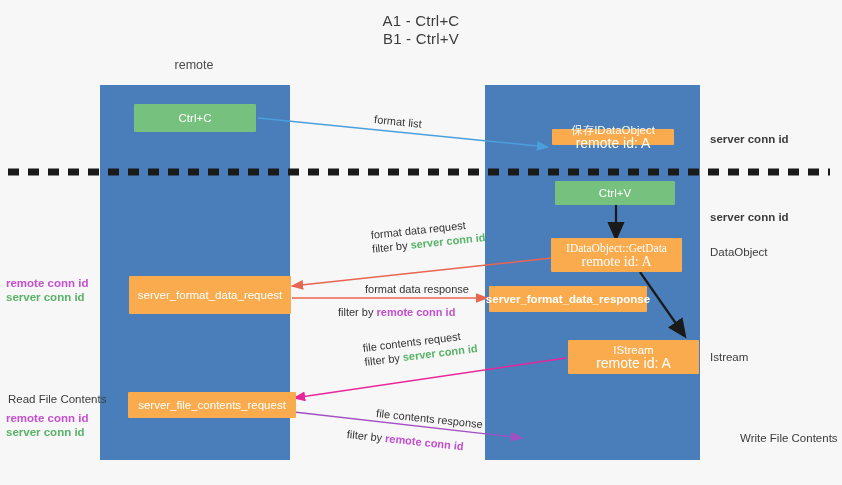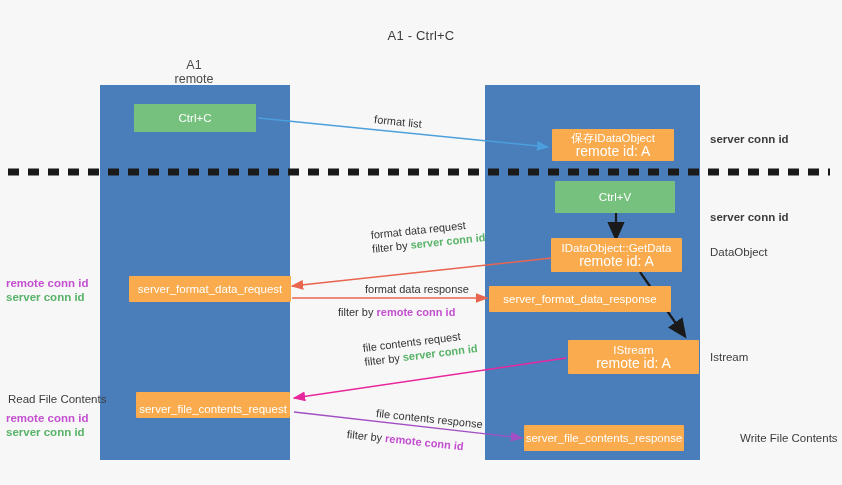--- a/index.html
+++ b/index.html
@@ -20,24 +20,23 @@
     left: 0; top: 0;
     width: 842px;
     height: 485px;
     pointer-events: none;
   }
   .title {
     position: absolute;
     left: 0;
     width: 842px;
     text-align: center;
-    font-size: 13px;
+    font-size: 15px;
     color: #3c3c3c;
     letter-spacing: 0.2px;
-    margin-top: 16px;
   }
   .col-header {
     position: absolute;
     text-align: center;
     font-size: 12.5px;
     color: #4a4a4a;
     line-height: 14px;
     width: 180px;
   }
   .lane {
@@ -83,23 +82,23 @@
     line-height: 14px;
   }
   .legend-line { white-space: nowrap; font-weight: bold; font-size: 11.5px; }
 </style>
 </head>
 <body>
 
 <div id="canvas">
 
   <div class="title" style="top:12px;">A1 - Ctrl+C</div>
+  <div class="title" style="top:30px;">B1 - Ctrl+V</div>
 
   <div class="col-header" style="left:104px; top:58px;">
-    <div>A1</div>
     <div>remote</div>
   </div>
   <div class="col-header" style="left:518px; top:58px;">
   </div>
 
   <div class="lane" style="left:100px; top:85px; width:190px; height:375px;"></div>
   <div class="lane" style="left:485px; top:85px; width:215px; height:375px;"></div>
 
   <svg id="svg-layer" viewBox="0 0 842 485">
     <defs>
@@ -134,54 +133,51 @@
 
     <line x1="566" y1="358" x2="294" y2="398" stroke="#e8279c" stroke-width="1.4" marker-end="url(#ah-magenta)"></line>
 
     <line x1="294" y1="412" x2="522" y2="438" stroke="#a24fc4" stroke-width="1.4" marker-end="url(#ah-purple)"></line>
   </svg>
 
   <div class="node green" style="left:134px; top:104px; width:122px; height:28px;">
     <div>Ctrl+C</div>
   </div>
 
-  <div class="node orange" style="left:129px; top:276px; width:162px; height:26px;">
+  <div class="node orange" style="left:129px; top:276px; width:162px; height:38px;">
     <div>server_format_data_request</div>
   </div>
 
-  <div class="node orange" style="left:136px; top:392px; width:154px; height:26px;justify-content:flex-end;">
+  <div class="node orange" style="left:128px; top:392px; width:168px; height:26px;">
     <div>server_file_contents_request</div>
   </div>
 
-  <div class="node orange" style="left:552px; top:129px; width:122px; height:32px;">
+  <div class="node orange" style="left:552px; top:129px; width:122px; height:16px;">
     <div>保存IDataObject</div>
     <div class="l2">remote id: A</div>
   </div>
 
-  <div class="node green" style="left:555px; top:181px; width:120px; height:32px;">
+  <div class="node green" style="left:555px; top:181px; width:120px; height:24px;">
     <div>Ctrl+V</div>
   </div>
 
-  <div class="node orange" style="left:551px; top:238px; width:131px; height:34px;">
+  <div class="node orange" style="left:551px; top:238px; width:131px; height:34px;font-family:Liberation Serif, serif;">
     <div>IDataObject::GetData</div>
     <div class="l2">remote id: A</div>
   </div>
 
   <div class="node orange" style="left:568px; top:340px; width:131px; height:34px;">
     <div>IStream</div>
     <div class="l2">remote id: A</div>
   </div>
 
-  <div class="node orange" style="left:489px; top:286px; width:182px; height:26px;">
+  <div class="node orange" style="left:489px; top:286px; width:158px; height:26px;font-weight:bold;">
     <div>server_format_data_response</div>
   </div>
 
-  <div class="node orange" style="left:524px; top:425px; width:160px; height:26px;">
-    <div>server_file_contents_response</div>
-  </div>
 
   <div class="edge-label rot" style="left:375px; top:112px; transform:rotate(6deg);">format list</div>
 
   <div class="edge-label rot" style="left:370px; top:228px; transform:rotate(-6deg);">
     <div>format data request</div>
     <div><span>filter by </span><span class="kw-green">server conn id</span></div>
   </div>
 
   <div class="edge-label" style="left:365px; top:282px;">
     <div>format data response</div>

